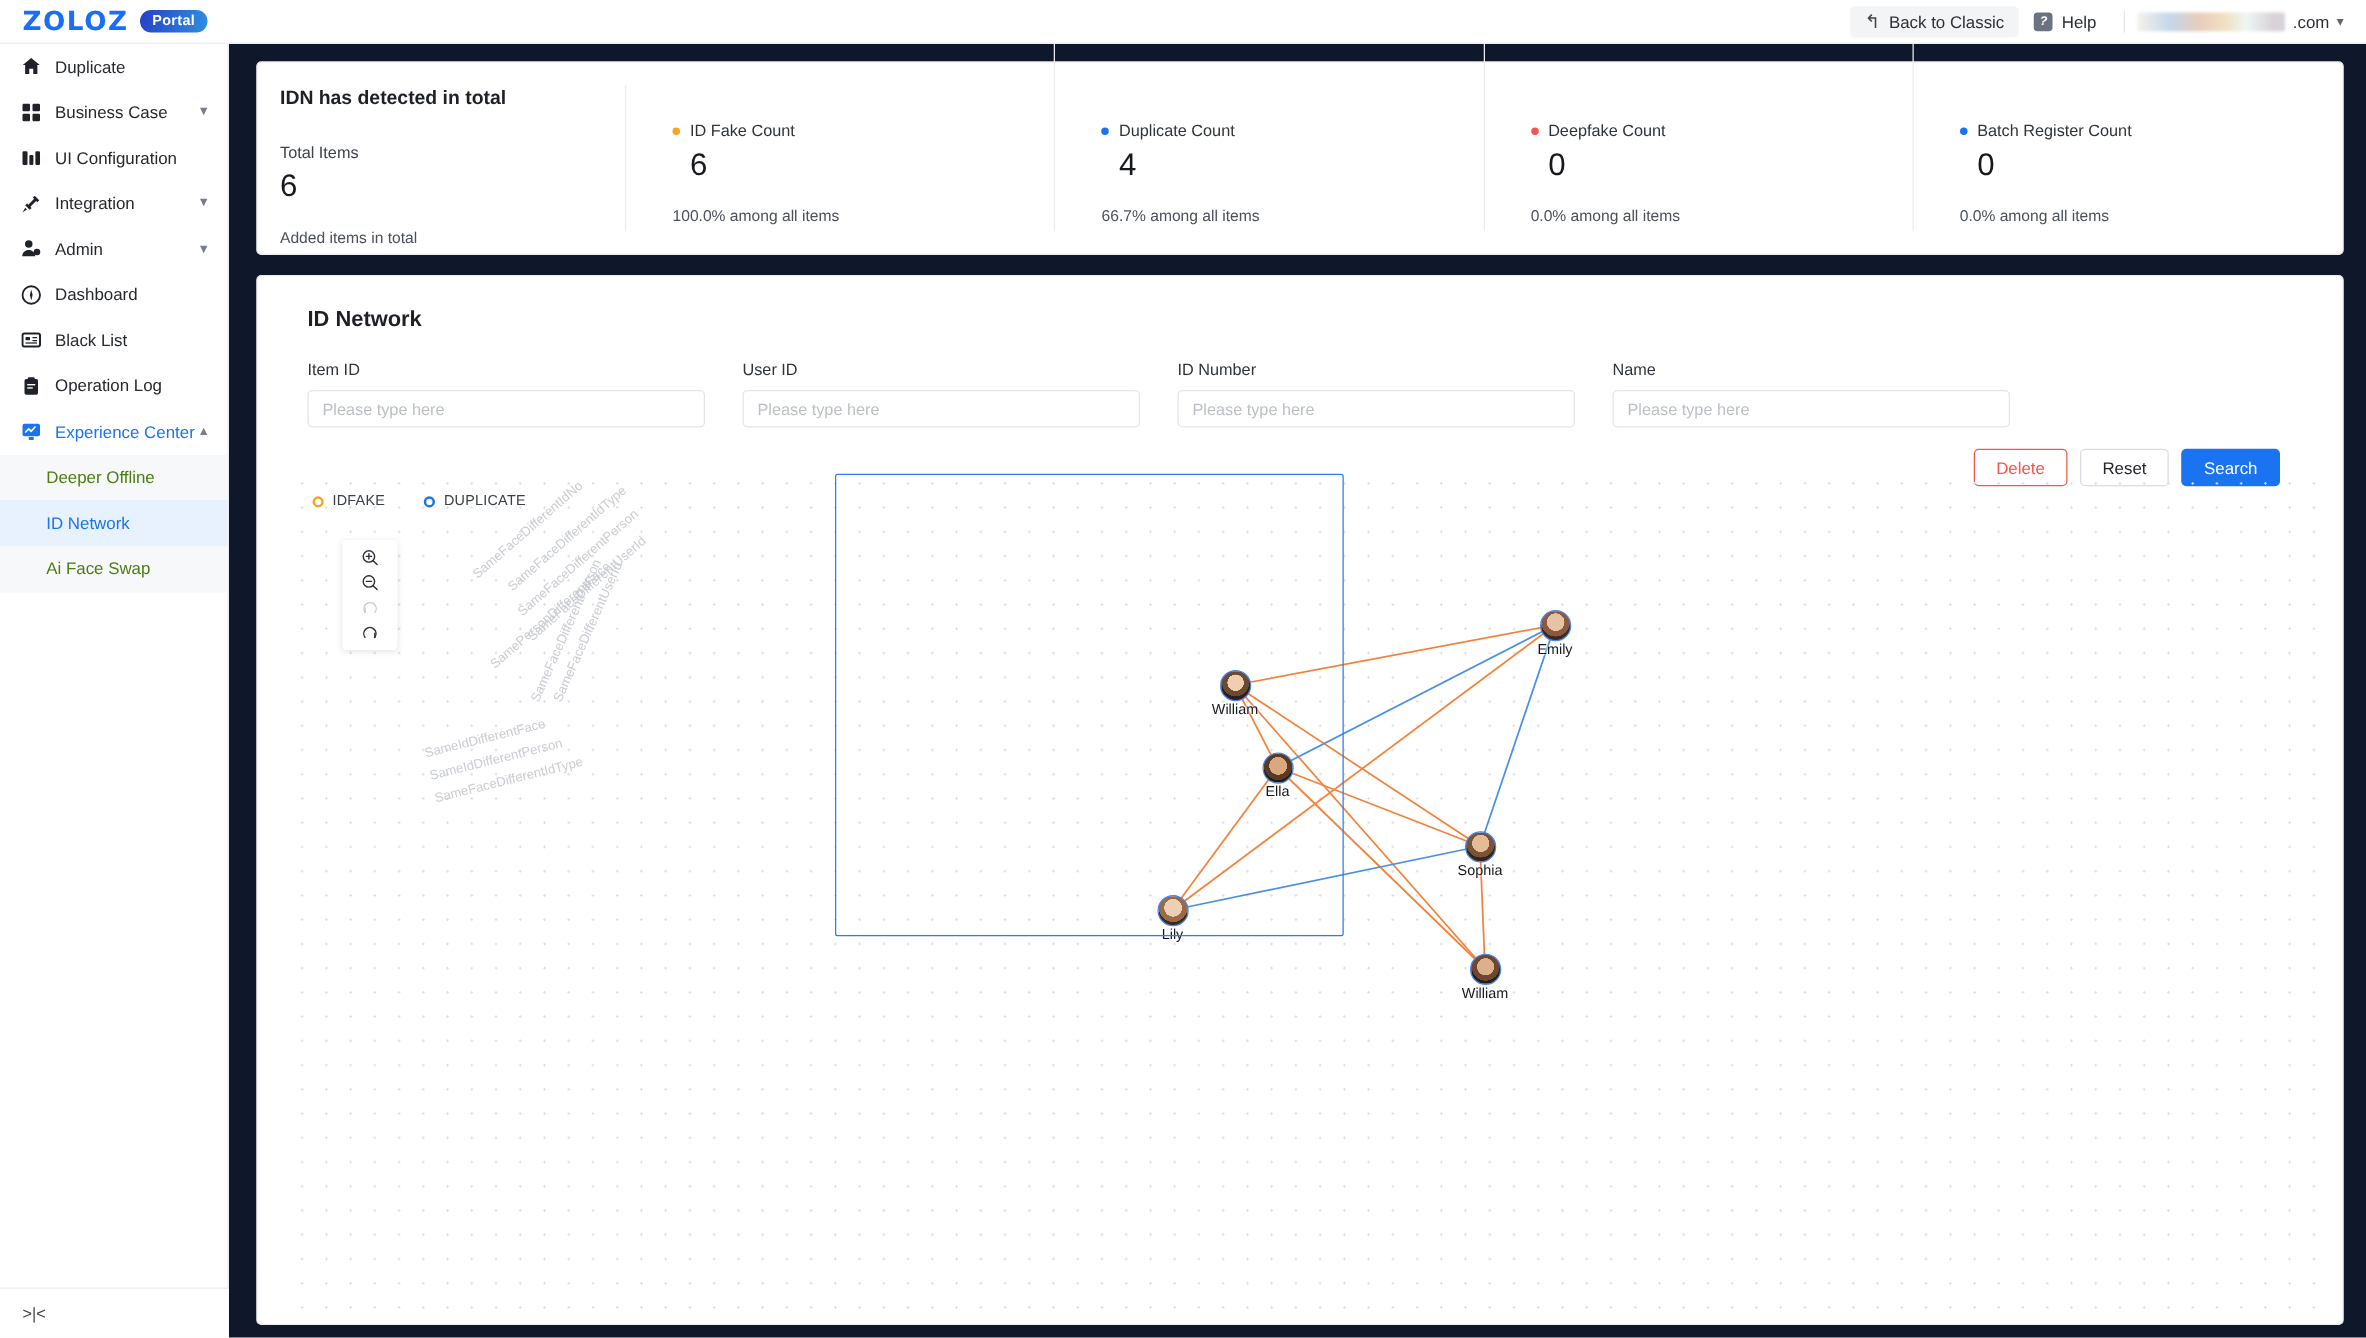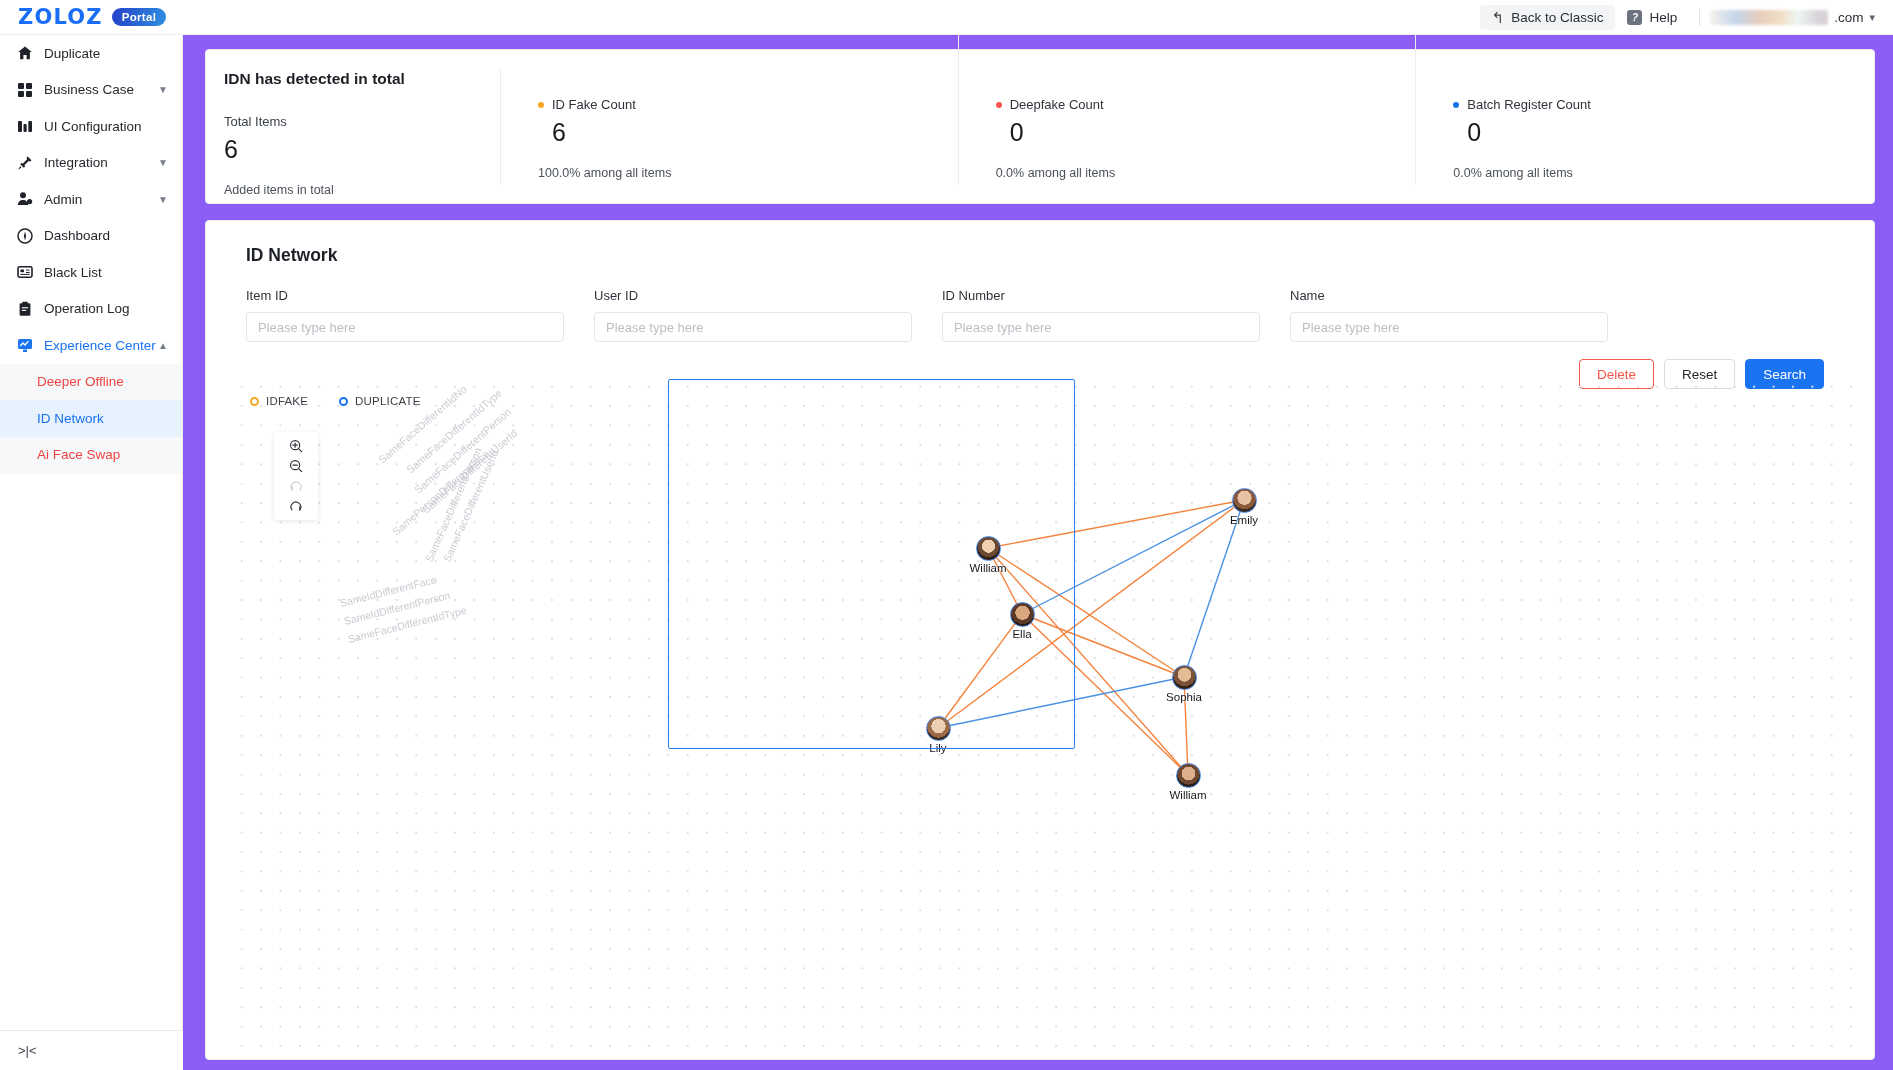--- a/index.html
+++ b/index.html
@@ -66,36 +66,36 @@
   .nav-item .ico {
     width: 17px; height: 17px; margin-right: 11px; flex: 0 0 17px;
     display: flex; align-items: center; justify-content: center; color: #1f2329;
   }
   .nav-item .lbl { flex: 1 1 auto; }
   .nav-item .arr { font-size: 10px; color: #767e89; }
   .nav-item.active { color: #1a73f0; }
   .nav-item.active .ico { color: #1a73f0; }
   .nav-sub {
     display: flex; align-items: center; height: 36.5px; padding-left: 37px;
-    font-size: 13.5px; color: #ef4444; cursor: pointer;
+    font-size: 13.5px; color: #4d7c0f; cursor: pointer;
     background: #f7f8fa;
   }
   .nav-sub.sel { background: #e8f1fe; color: #1a73f0; }
   .subgroup { background: #f7f8fa; padding-bottom: 1px; }
   .collapse-btn {
     position: absolute; bottom: 0; left: 0; width: 183px; height: 40px;
     border-top: 1px solid #eaecef; display: flex; align-items: center;
     padding-left: 18px; font-size: 13px; color: #3d434b; cursor: pointer;
     background: #fff;
   }
 
   
   .main {
     position: absolute; top: 35px; left: 183px;
-    width: 1710px; height: 1035px; background: #8b5cf6;
+    width: 1710px; height: 1035px; background: #0f172a;
     padding: 14px 18px 0 22px; overflow: hidden;
   }
   .card {
     background: #fff; border: 1px solid #ebedf0; border-radius: 4px;
   }
 
   
   .stats { height: 155px; display: flex; padding: 0; }
   .stat-first {
     width: 295px; padding: 20px 0 0 18px; position: relative;
@@ -331,20 +331,28 @@
       <div class="stat-foot">Added items in total</div>
     </div>
     <div id="stat-cols" style="display:flex;flex:1 1 auto;">
         <div class="stat-col divider">
           <div class="stat-head">
        <span class="dot" style="background:#f7a325"></span>
        <span>ID Fake Count</span>
      </div>
      <div class="stat-bignum">6</div>
      <div class="stat-foot">100.0% among all items</div>
+        </div>
+        <div class="stat-col divider">
+          <div class="stat-head">
+       <span class="dot" style="background:#1a73f0"></span>
+       <span>Duplicate Count</span>
+     </div>
+     <div class="stat-bignum">4</div>
+     <div class="stat-foot">66.7% among all items</div>
         </div>
         <div class="stat-col divider">
           <div class="stat-head">
        <span class="dot" style="background:#f5554a"></span>
        <span>Deepfake Count</span>
      </div>
      <div class="stat-bignum">0</div>
      <div class="stat-foot">0.0% among all items</div>
         </div>
         <div class="stat-col">

